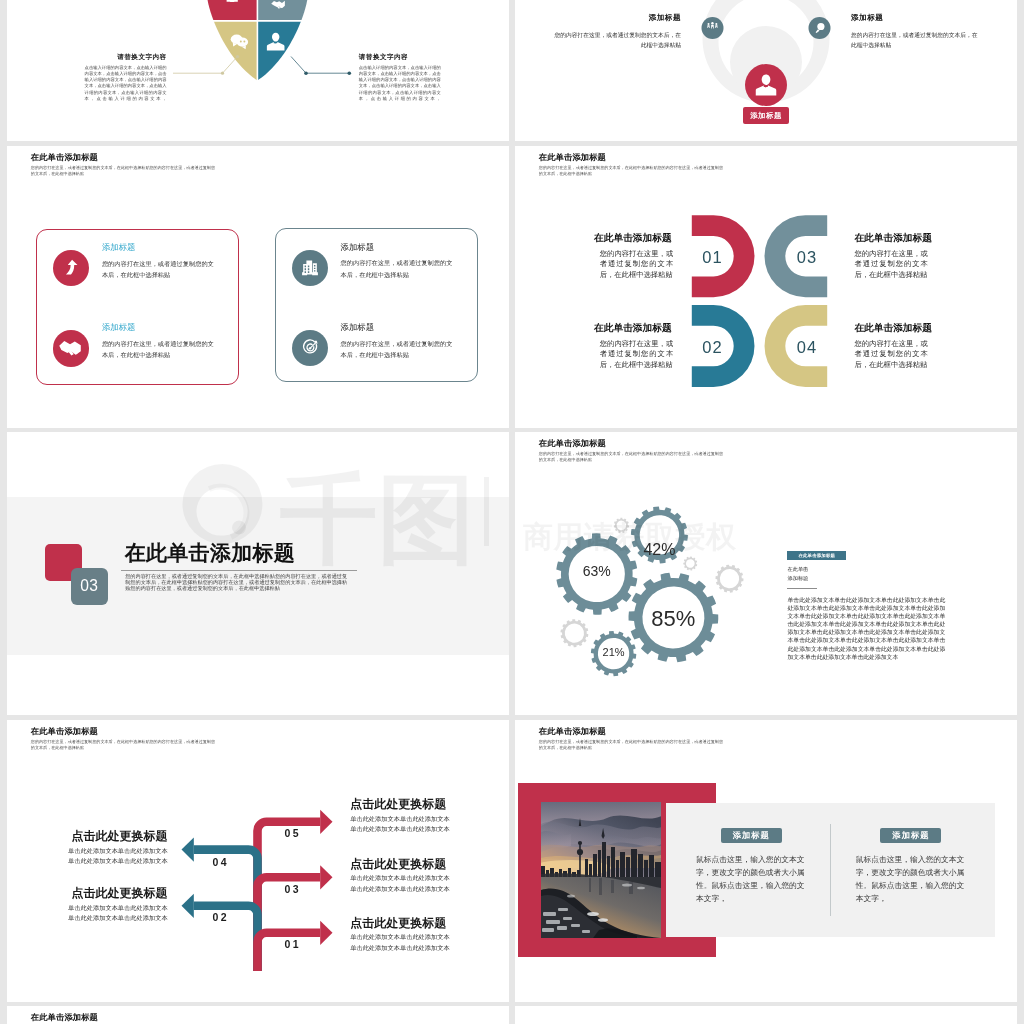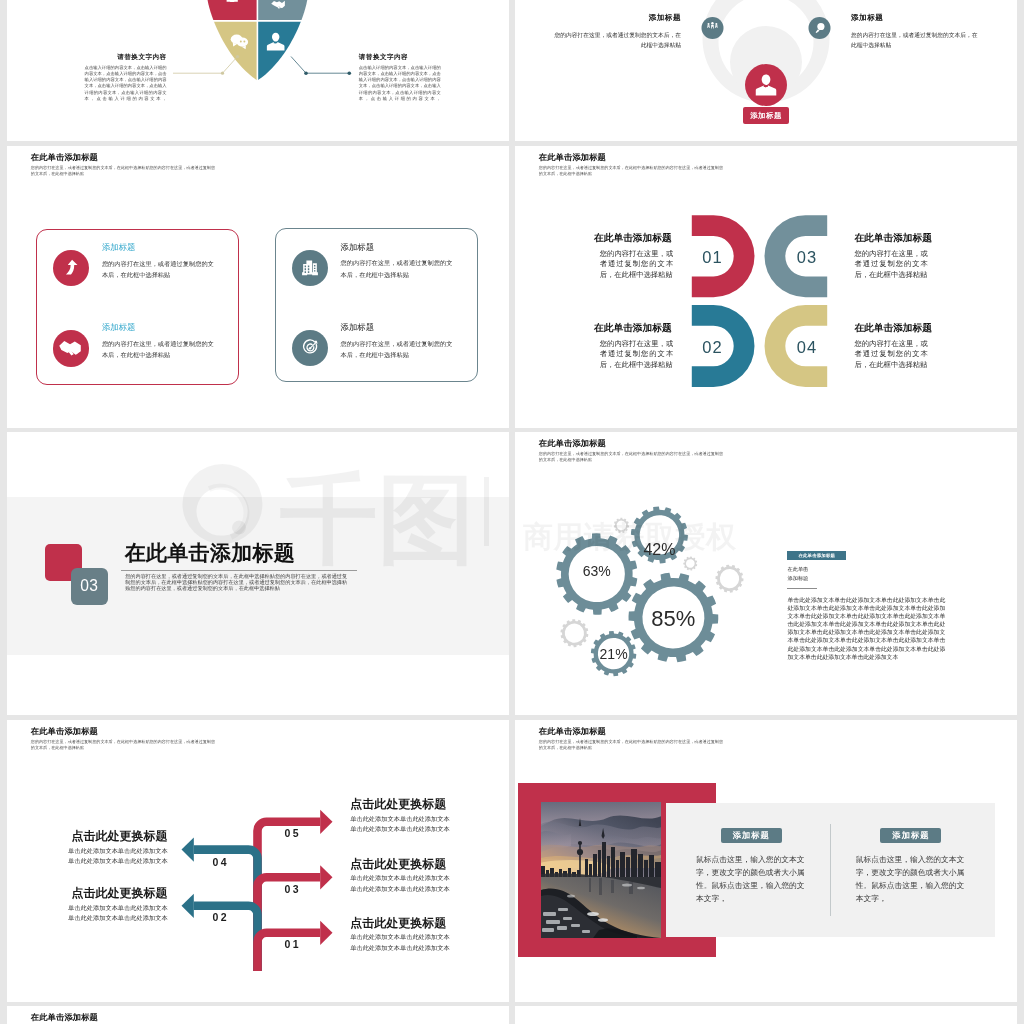--- a/index.html
+++ b/index.html
@@ -354,21 +354,21 @@
         <g fill="#6d8d98">
           <use href="#gearA" transform="translate(158.4,185.5) rotate(2) scale(0.449)"></use>
           <use href="#gearA" transform="translate(81.8,142) rotate(12) scale(0.4075)"></use>
           <use href="#gearA" transform="translate(144.4,102.9) rotate(6) scale(0.285)"></use>
           <use href="#gearA" transform="translate(98.6,221.6) rotate(7) scale(0.227)"></use>
         </g>
       </svg>
       <div class="s6-lb" style="left:41.8px;top:132px;width:80px;font-size:14px">63%</div>
       <div class="s6-lb" style="left:104.4px;top:110px;width:80px;font-size:16px">42%</div>
       <div class="s6-lb" style="left:118.4px;top:176.2px;width:80px;font-size:22px">85%</div>
-      <div class="s6-lb" style="left:58.6px;top:215.4px;width:80px;font-size:14px">21%</div>
+      <div class="s6-lb" style="left:58.6px;top:215.4px;width:80px;font-size:11px">21%</div>
       <div class="s6-badge">在此单击添加标题</div>
       <div class="s6-sub">
         <div>在此单击</div>
         <div>添加标题</div>
       </div>
       <div class="s6-rule"></div>
       <div class="s6-body">单击此处添加文本单击此处添加文本单击此处添加文本单击此处添加文本单击此处添加文本单击此处添加文本单击此处添加文本单击此处添加文本单击此处添加文本单击此处添加文本单击此处添加文本单击此处添加文本单击此处添加文本单击此处添加文本单击此处添加文本单击此处添加文本单击此处添加文本单击此处添加文本单击此处添加文本单击此处添加文本单击此处添加文本单击此处添加文本单击此处添加文本单击此处添加文本单击此处添加文本单击此处添加文本</div>
     </div>
   </div>
 

